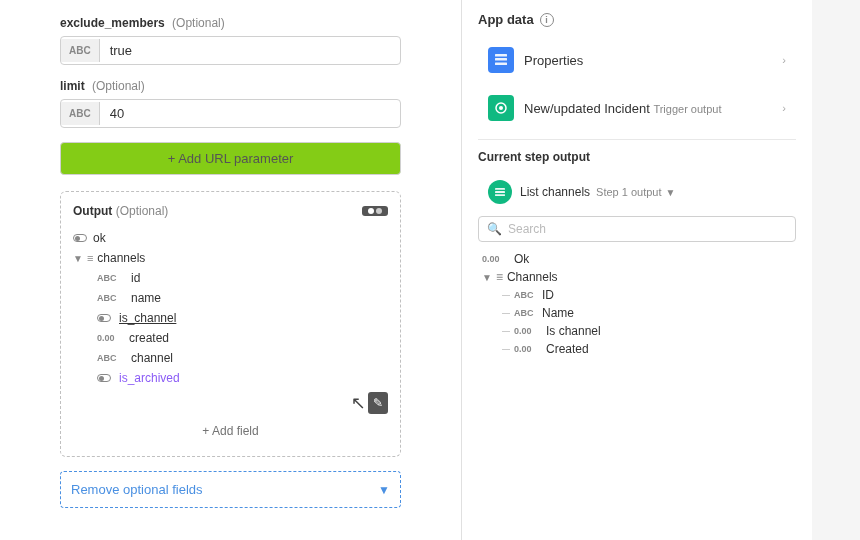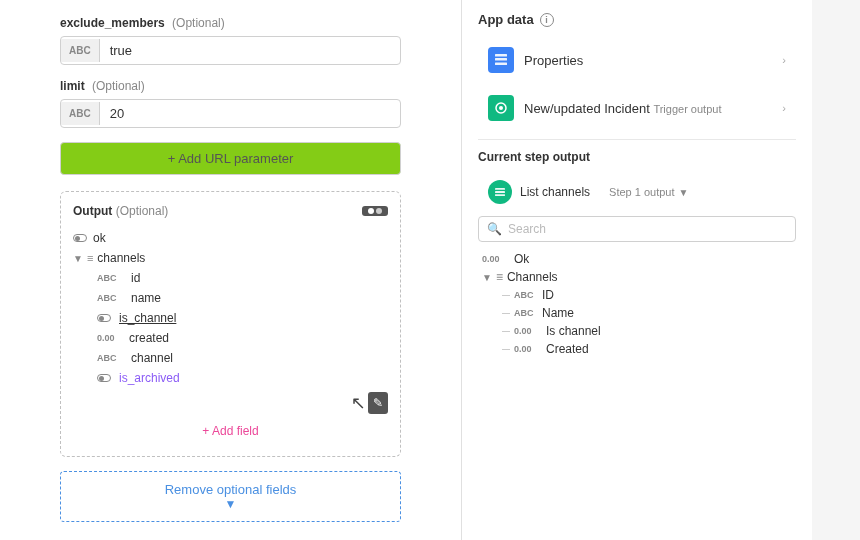--- a/index.html
+++ b/index.html
@@ -182,38 +182,37 @@
 
     .child-indent {
       margin-left: 24px;
     }
 
     .add-field-btn {
       display: flex;
       align-items: center;
       justify-content: center;
       padding: 6px;
-      color: #ec4899;
+      color: #737373;
       font-size: 12px;
       cursor: pointer;
       margin-top: 4px;
     }
 
     .remove-optional-btn {
       border: 1.5px dashed #4a90e2;
       border-radius: 4px;
       padding: 10px;
       display: flex;
       align-items: center;
       justify-content: space-between;
       color: #4a90e2;
       font-size: 13px;
       cursor: pointer;
       background: #fff;
-      flex-direction: column;
     }
 
     
     .app-data-header {
       display: flex;
       align-items: center;
       margin-bottom: 12px;
       text-align: center;
     }
 
@@ -311,21 +310,21 @@
 
     .step-label {
       font-size: 12px;
       color: #333;
       font-weight: 500;
     }
 
     .step-sub {
       font-size: 11px;
       color: #888;
-      margin-left: 19px;
+      margin-left: 6px;
     }
 
     .dropdown-icon {
       color: #888;
       font-size: 10px;
       margin-left: 4px;
     }
 
     .search-box {
       display: flex;
@@ -407,21 +406,21 @@
     </div>
   </div>
 
   <div class="field-group">
     <div class="field-label">
       <span>limit</span>
       <span class="optional">(Optional)</span>
     </div>
     <div class="input-row">
       <div class="type-badge">ABC</div>
-      <div class="input-value">20</div>
+      <div class="input-value">40</div>
     </div>
   </div>
 
   <div class="add-url-btn">
     <span>+ Add URL parameter</span>
   </div>
 
   <div class="output-section">
     <div class="output-header">
       <div class="output-title">

